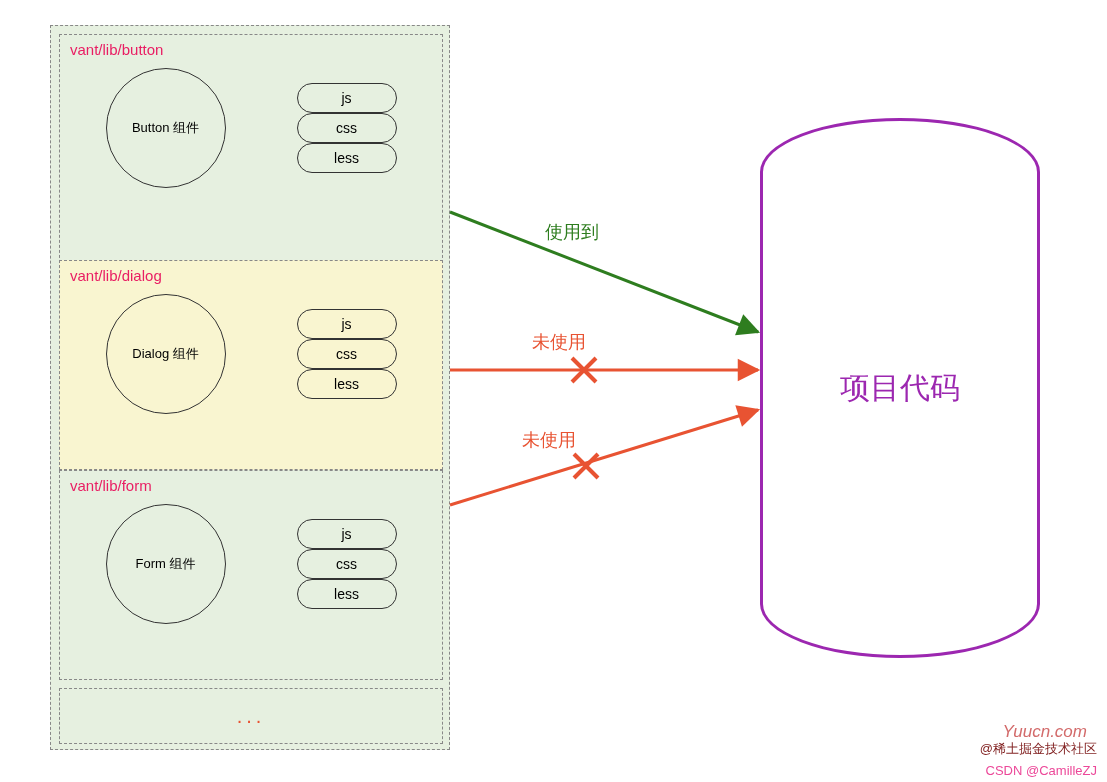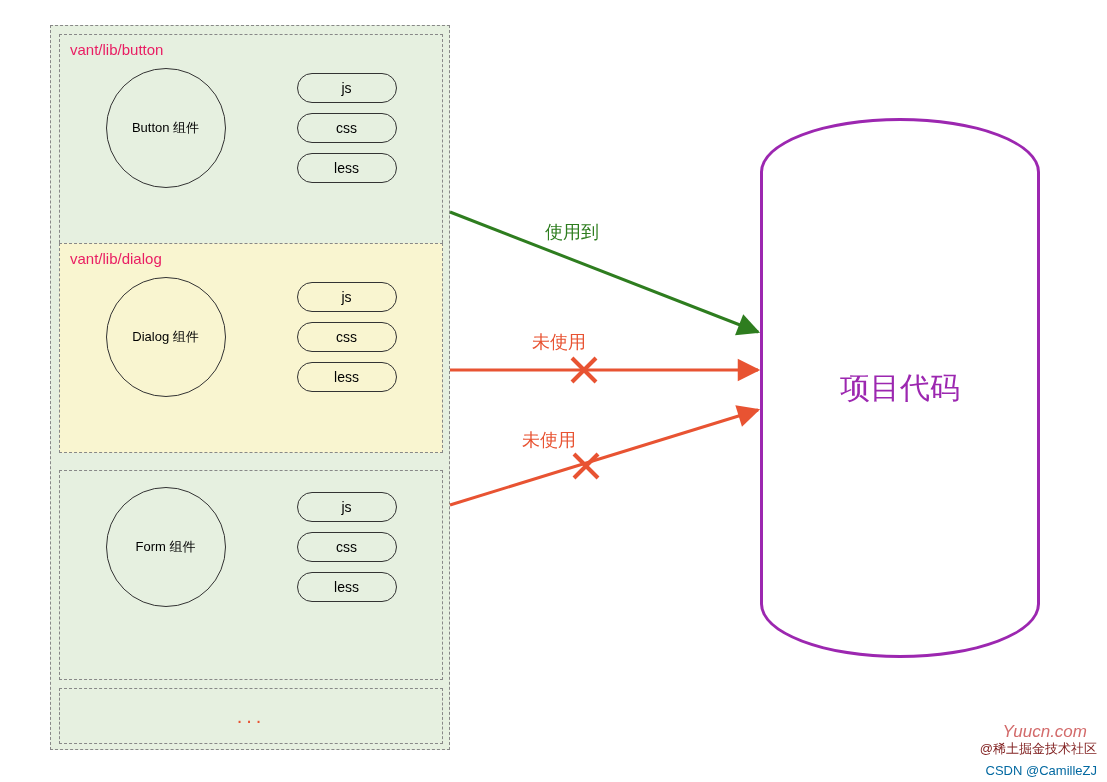--- a/index.html
+++ b/index.html
@@ -47,21 +47,20 @@
     border-radius: 50%;
     display: flex;
     align-items: center;
     justify-content: center;
     font-size: 13px;
     background: transparent;
   }
   .pill-stack {
     display: flex;
     flex-direction: column;
-    gap: 10px;
   }
   .pill {
     width: 100px;
     height: 30px;
     border: 1.5px solid #333;
     border-radius: 15px;
     display: flex;
     align-items: center;
     justify-content: center;
     font-size: 14px;
@@ -120,54 +119,55 @@
     position: absolute;
     right: 10px;
     bottom: 24px;
     color: #7f1d1d;
     font-size: 13px;
   }
   .watermark-bottom2 {
     position: absolute;
     right: 10px;
     bottom: 4px;
-    color: #0369a1;
+    color: #ec4899;
     font-size: 13px;
   }
 </style>
 </head>
 <body>
 
 <div class="outer-container">
 
   <div class="module-box green" style="top:8px; height:234px;">
     <div class="module-title">vant/lib/button</div>
     <div class="module-body">
       <div class="circle">Button 组件</div>
       <div class="pill-stack">
         <div class="pill">js</div>
         <div class="pill">css</div>
         <div class="pill">less</div>
       </div>
     </div>
   </div>
 
-  <div class="module-box yellow" style="top:217px; height:210px;">
+  <div class="module-box yellow" style="top:234px; height:210px;">
     <div class="module-title">vant/lib/dialog</div>
     <div class="module-body">
       <div class="circle">Dialog 组件</div>
       <div class="pill-stack">
         <div class="pill">js</div>
         <div class="pill">css</div>
         <div class="pill">less</div>
       </div>
     </div>
   </div>
 
   <div class="module-box green" style="top:444px; height:210px;">
+    <div class="module-title">vant/lib/form</div>
     <div class="module-body">
       <div class="circle">Form 组件</div>
       <div class="pill-stack">
         <div class="pill">js</div>
         <div class="pill">css</div>
         <div class="pill">less</div>
       </div>
     </div>
   </div>
 

